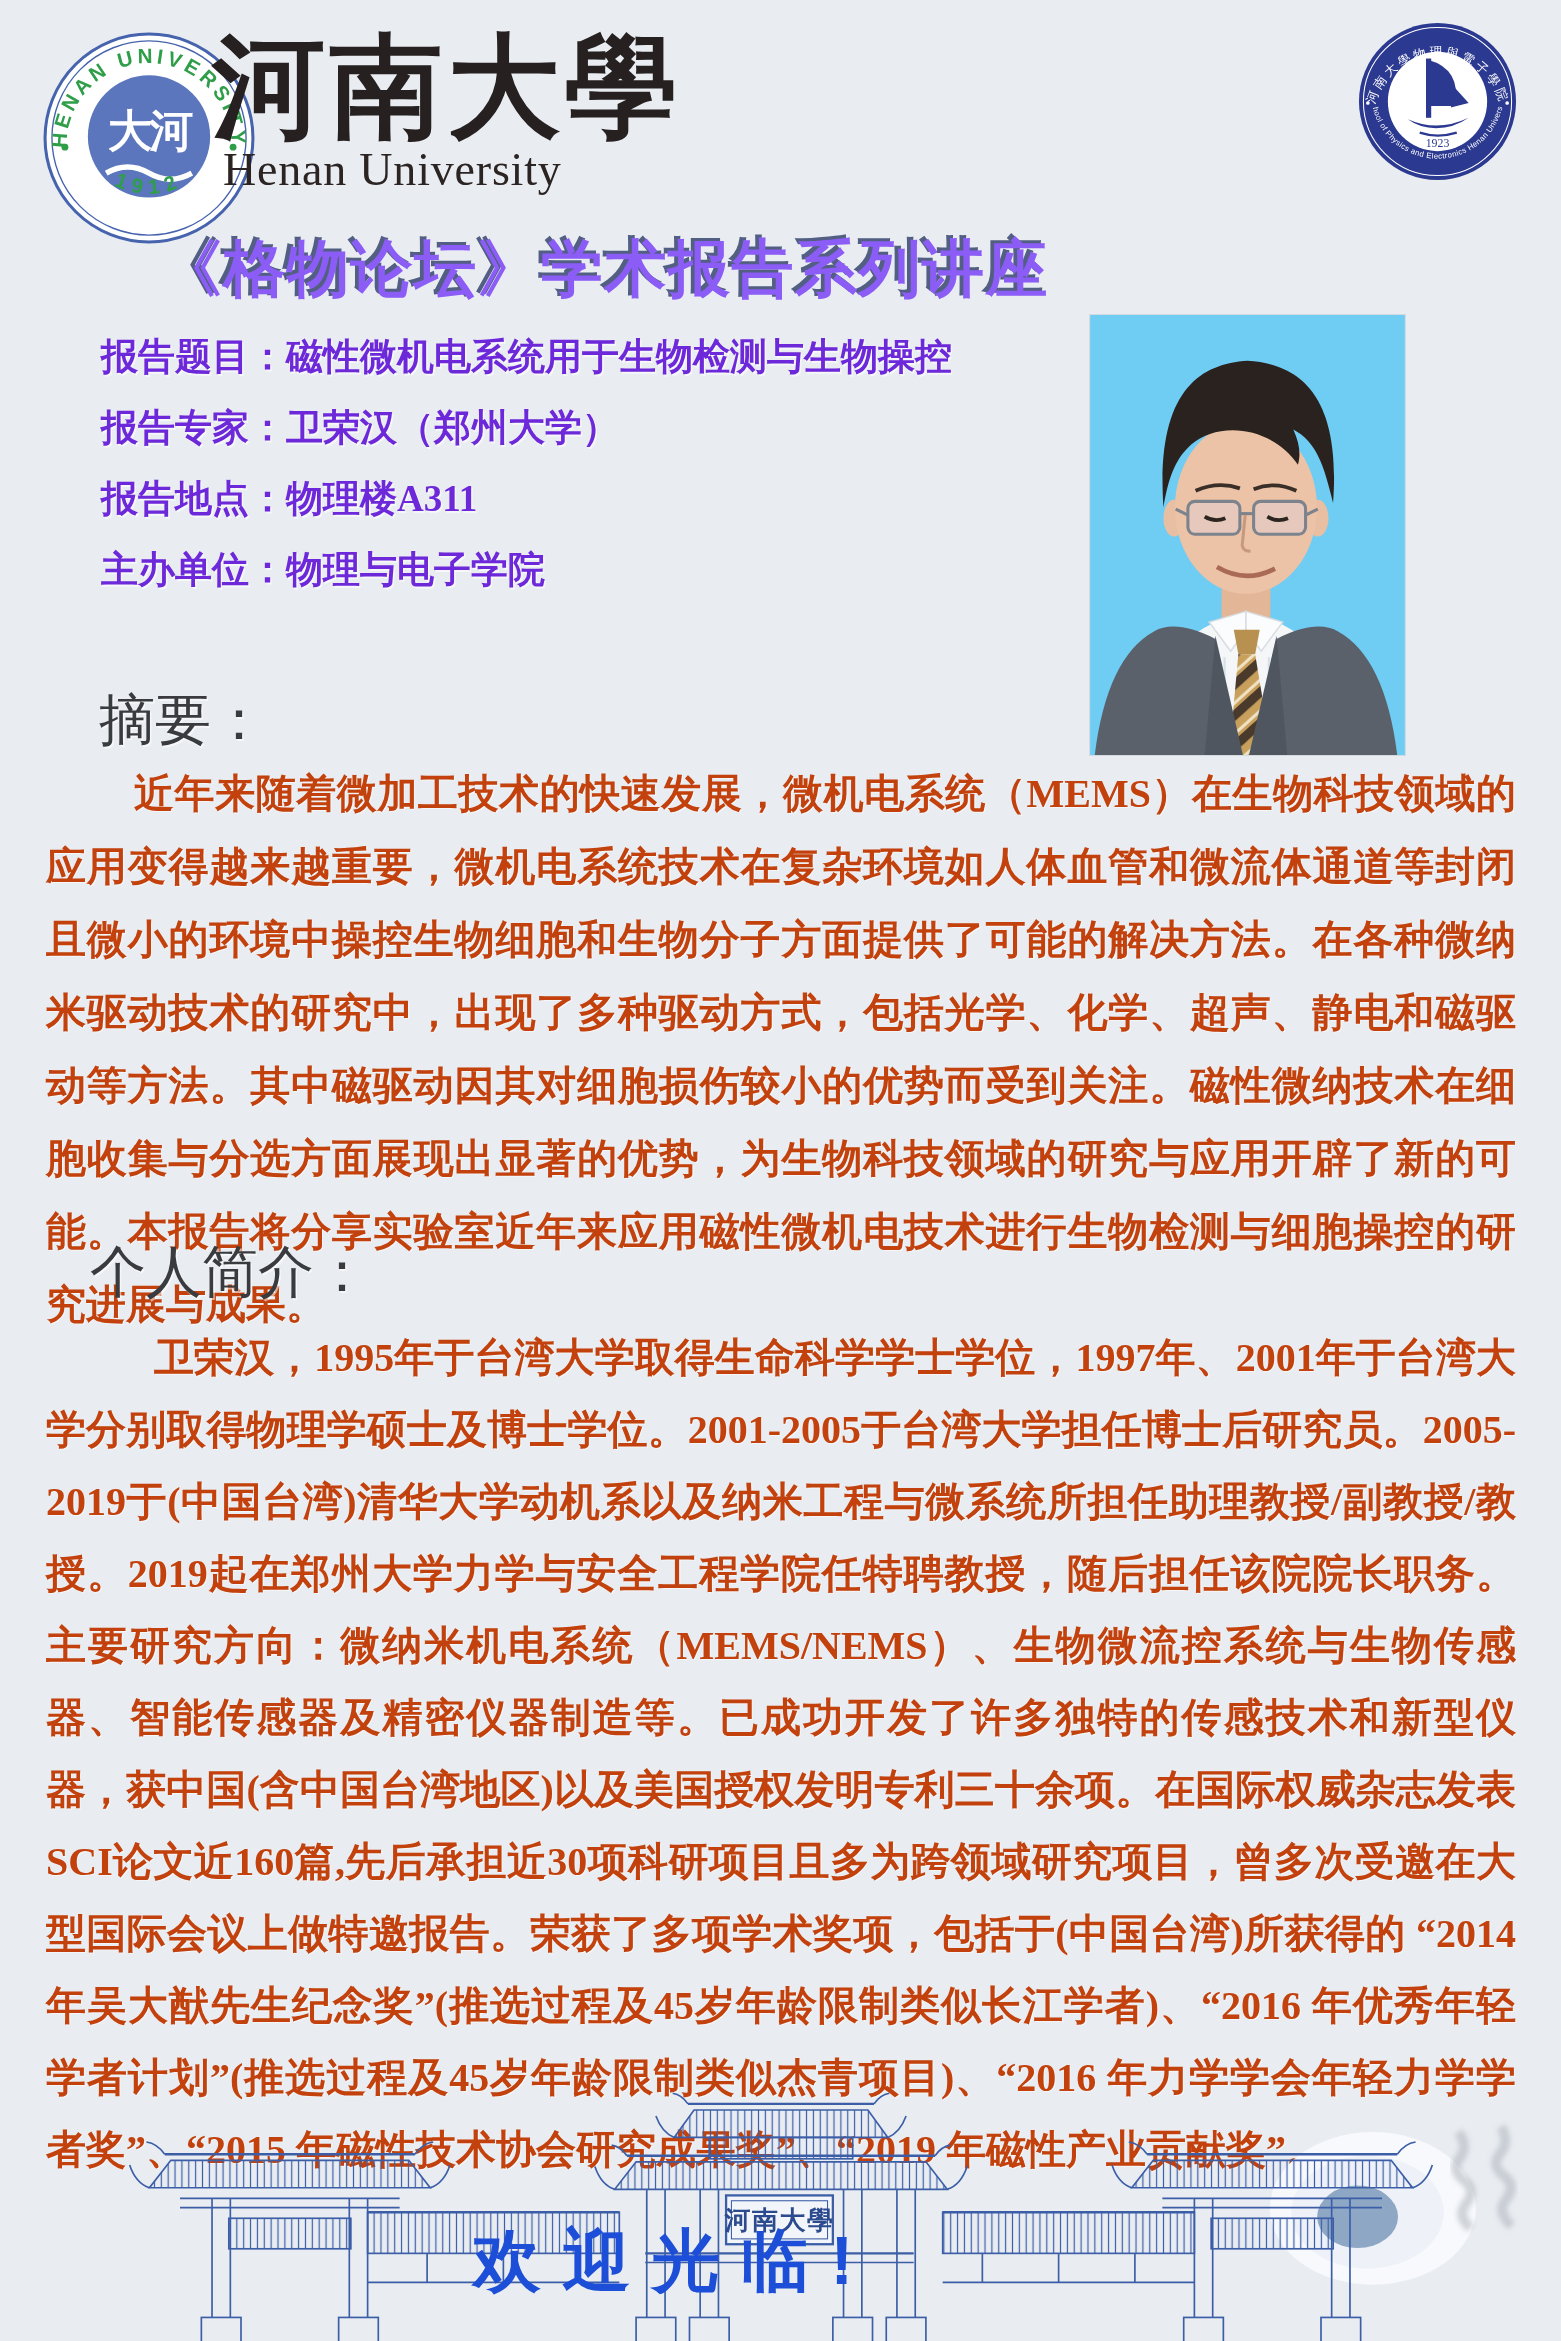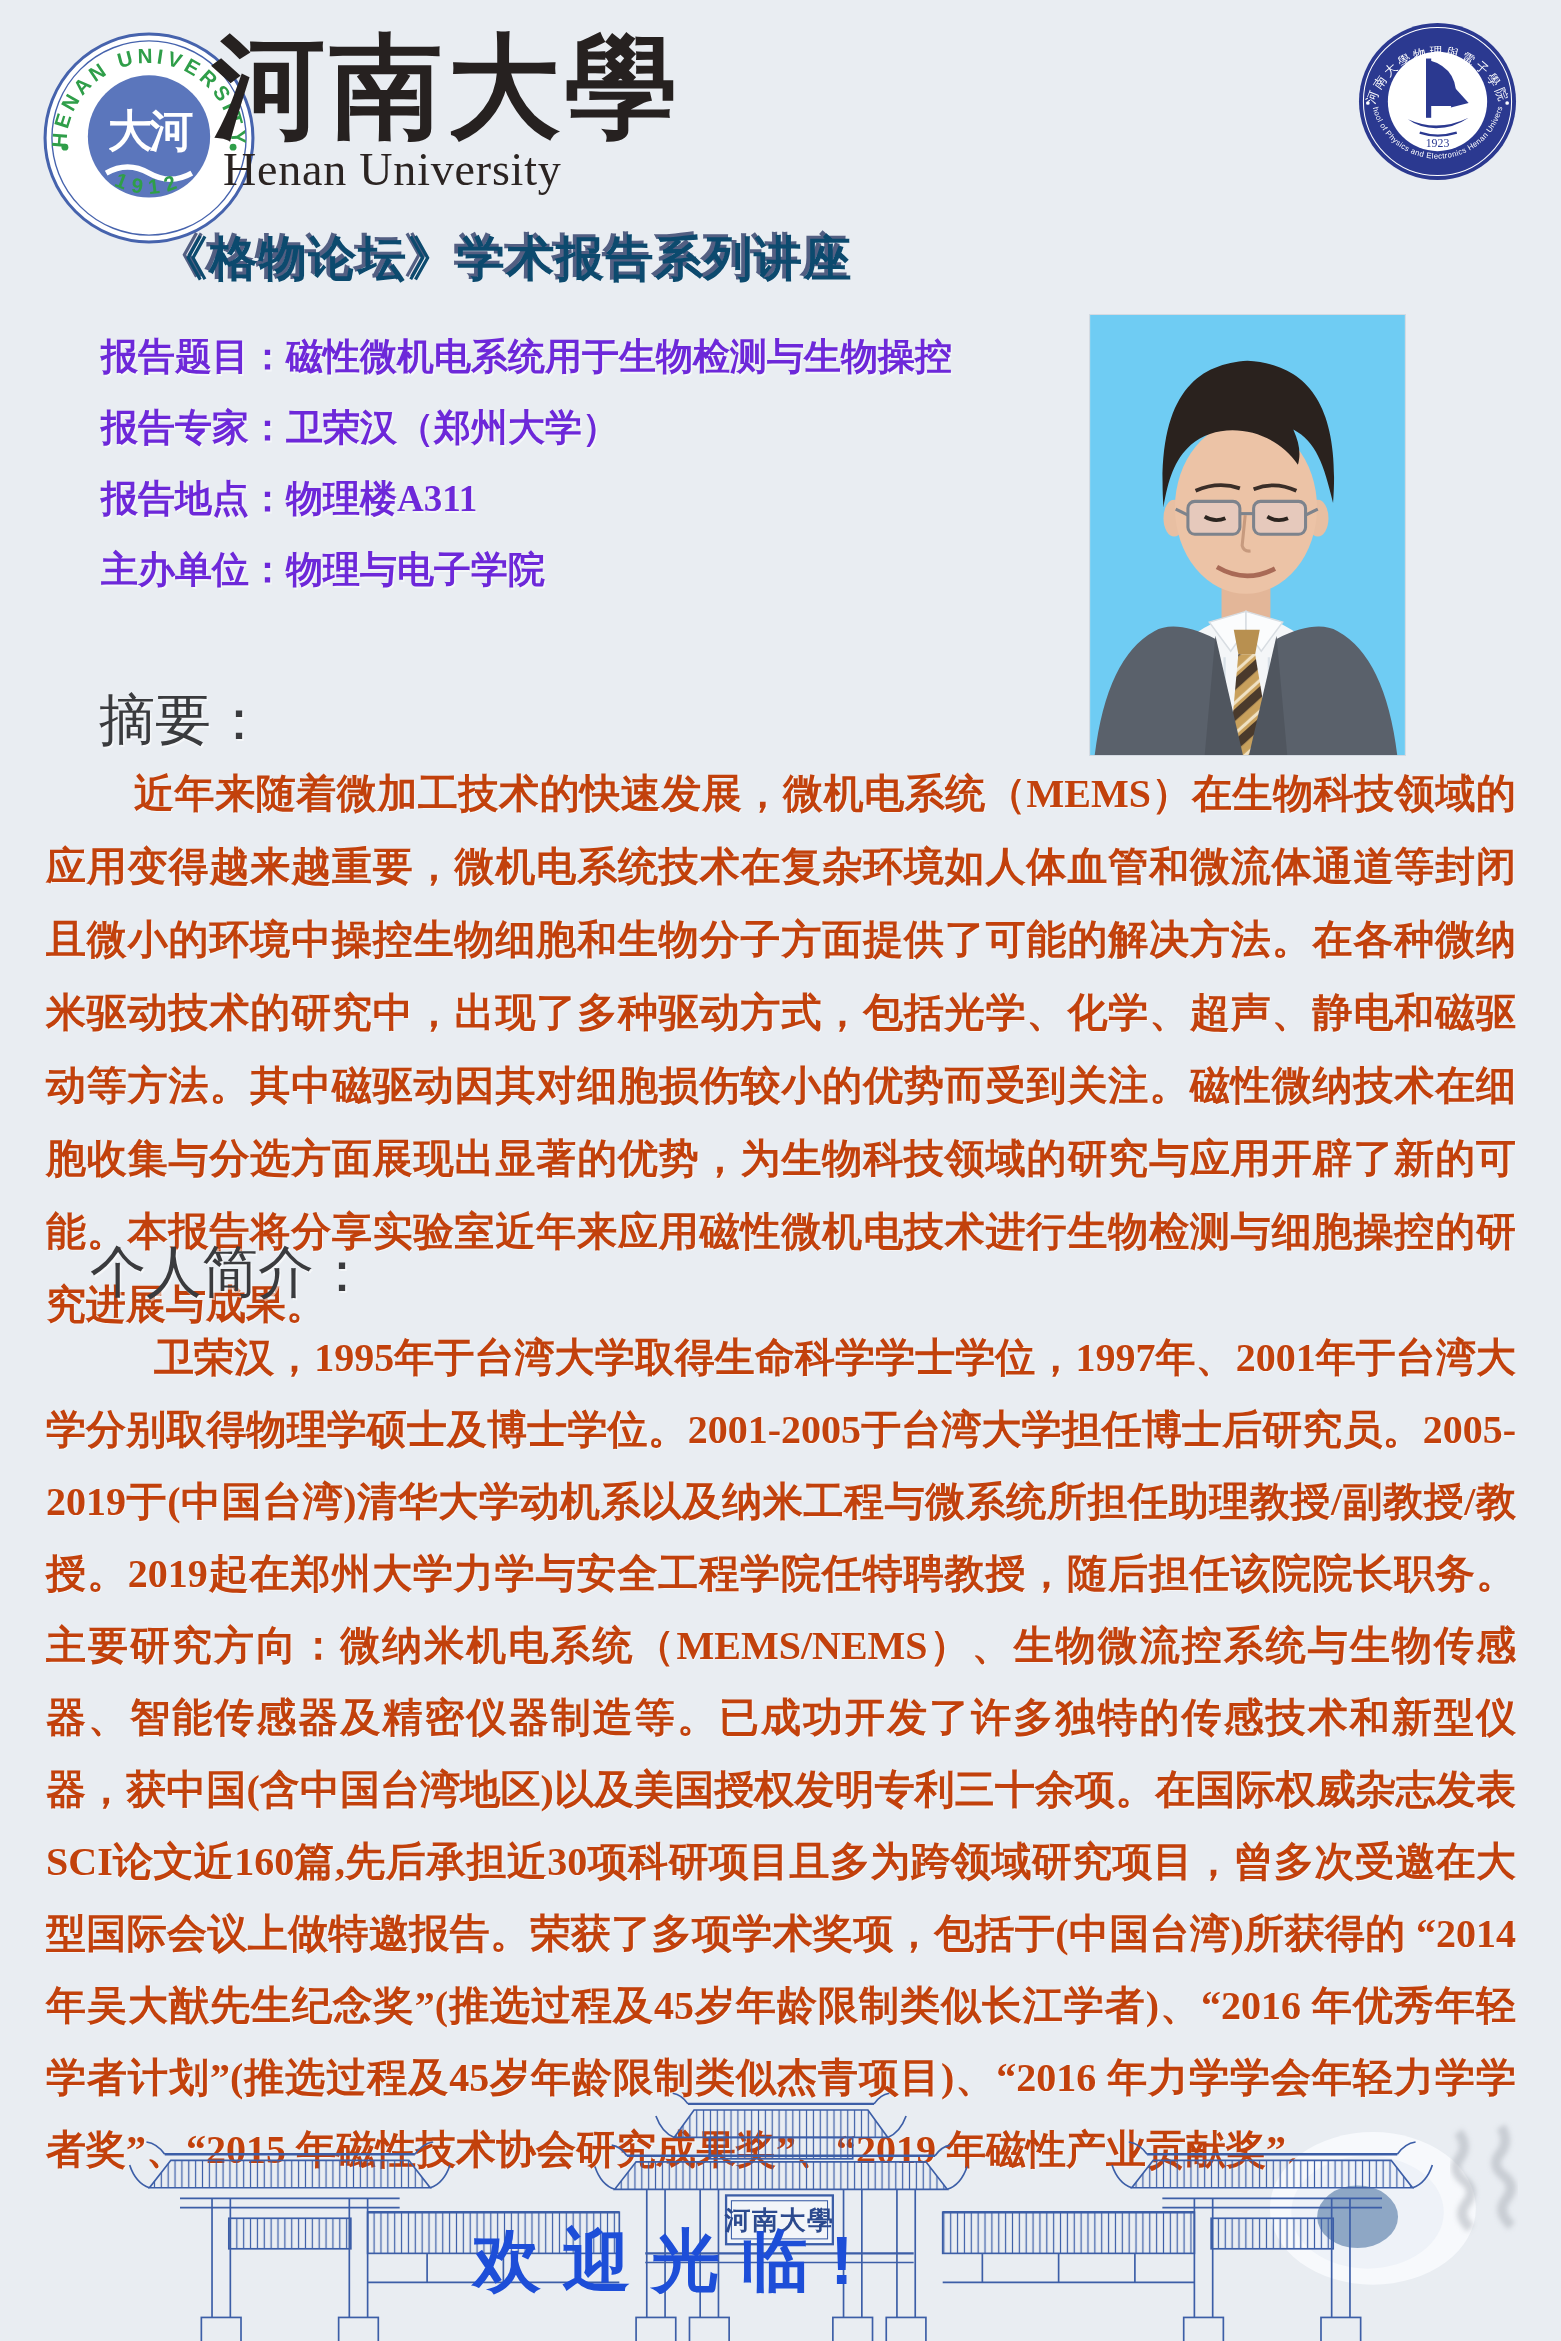--- a/index.html
+++ b/index.html
@@ -7,22 +7,22 @@
           font-family:"Liberation Sans","DejaVu Sans",sans-serif;}
   
   .seal-left{position:absolute;left:42px;top:30.5px;width:214px;height:214px;}
   .brand-cn{position:absolute;left:212px;top:23px;width:427px;height:130px;
             font-family:"Liberation Serif","DejaVu Serif",serif;font-weight:900;
             font-size:113px;letter-spacing:4.6px;color:#262120;line-height:130px;white-space:nowrap;}
   .brand-en{position:absolute;left:223px;top:143px;font-family:"Liberation Serif","DejaVu Serif",serif;
             font-size:46px;color:#2b2422;letter-spacing:0.8px;}
   .seal-right{position:absolute;left:1356px;top:20px;width:163px;height:163px;}
   
-  .main-title{position:absolute;left:160px;top:227px;width:1251px;font-size:48px;font-weight:900;
-              color:#0c4a6e;letter-spacing:1.5px;white-space:nowrap;
+  .main-title{position:absolute;left:160px;top:227px;width:1251px;font-size:62px;font-weight:900;
+              color:#8b5cf6;letter-spacing:1.5px;white-space:nowrap;
               text-shadow:-3.8px -3.1px 0 rgba(56,69,110,0.85);}
   
   .info{position:absolute;left:101px;top:332px;width:976px;}
   .info-row{height:46px;margin-bottom:25px;font-size:37px;font-weight:bold;color:#6d28d9;
             white-space:nowrap;text-shadow:1.5px 1.5px 0 rgba(255,255,255,0.55);}
   .info-row .val{font-family:"Liberation Serif","DejaVu Serif",serif;font-weight:bold;}
   .sec-heading{position:absolute;font-size:56px;font-weight:normal;color:#3a3b3e;
                text-shadow:1.5px 1.5px 0 rgba(255,255,255,0.55);}
   #abstract-heading{left:99px;top:683px;}
   #bio-heading{left:90px;top:1235px;}

